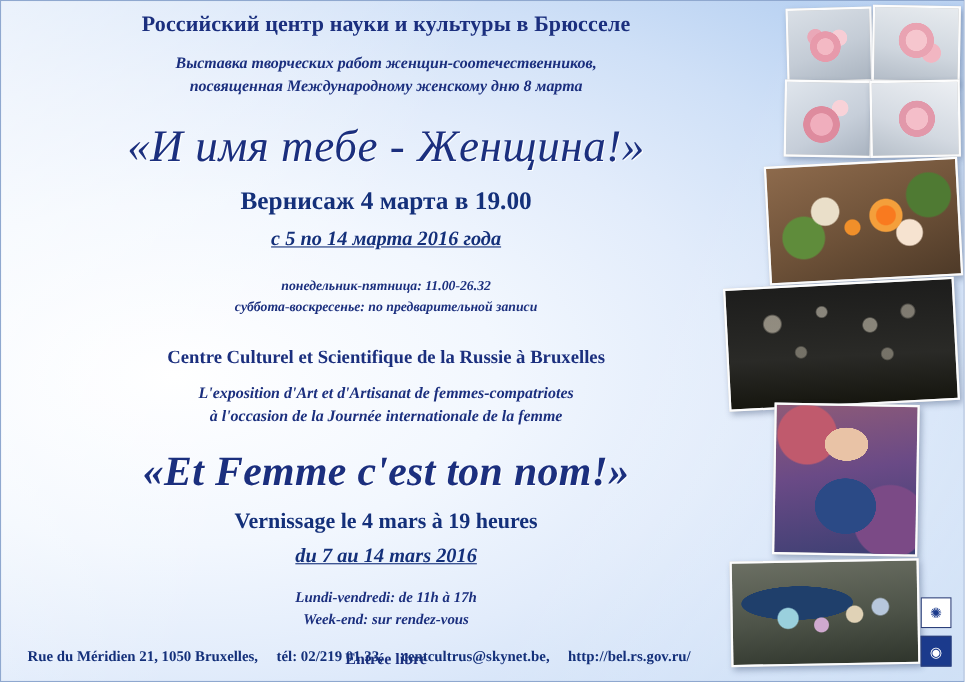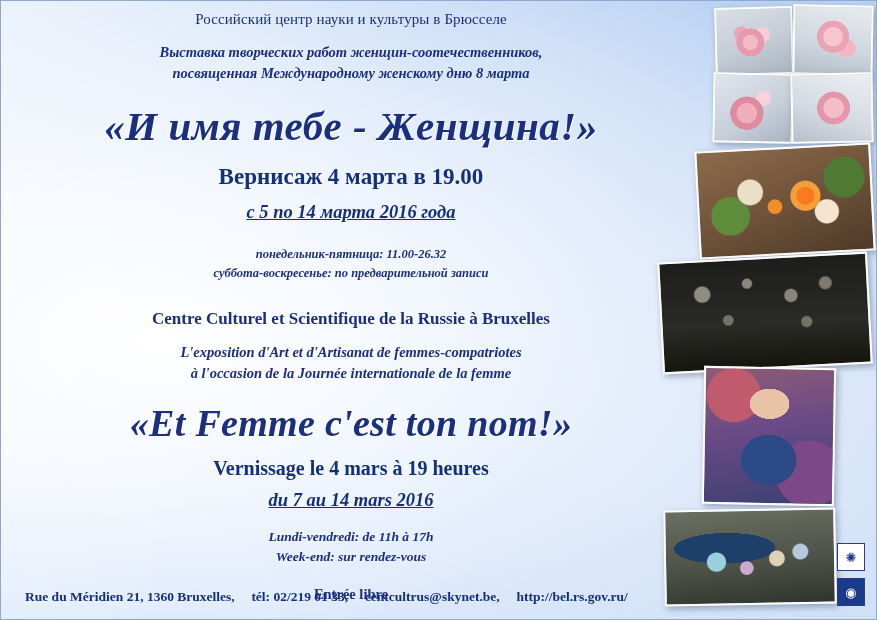--- a/index.html
+++ b/index.html
@@ -29,38 +29,38 @@
     position:absolute;
     left:0;top:0;
     width:700px;
     text-align:center;
     color:#14307a;
   }
   .line{ margin:0; }
 
   .org{
     margin-top:10px;
-    font-size:15px;
-    font-weight:normal;
+    font-size:20px;
+    font-weight:bold;
     color:#1b2f7e;
     letter-spacing:0.1px;
   }
   .subru{
     margin-top:14px;
     font-size:14.5px;
     font-weight:bold;
     font-style:italic;
     color:#1b2f7e;
     line-height:1.45;
   }
   .titleru{
     margin-top:18px;
     font-size:41px;
     font-style:italic;
-    font-weight:bold;
+    font-weight:normal;
     color:#1b2f7e;
     letter-spacing:0.5px;
     text-shadow:1px 1px 0 rgba(255,255,255,0.85);
   }
   .vernis{
     margin-top:14px;
     font-size:23px;
     font-weight:bold;
     color:#14307a;
   }
@@ -304,21 +304,21 @@
 
     <p class="line hoursfr">
       <span>Lundi-vendredi: de 11h à 17h</span><br>
       <span>Week-end: sur rendez-vous</span>
     </p>
 
     <p class="line free">Entrée libre</p>
   </div>
 
   <div class="footer">
-    <span>Rue du Méridien 21, 1360 Bruxelles,</span>
+    <span>Rue du Méridien 21, 1050 Bruxelles,</span>
     <span class="sep"></span>
     <span>tél: 02/219 01 33,</span>
     <span class="sep"></span>
     <span>centcultrus@skynet.be,</span>
     <span class="sep"></span>
     <span>http://bel.rs.gov.ru/</span>
   </div>
 
 </div>
 

